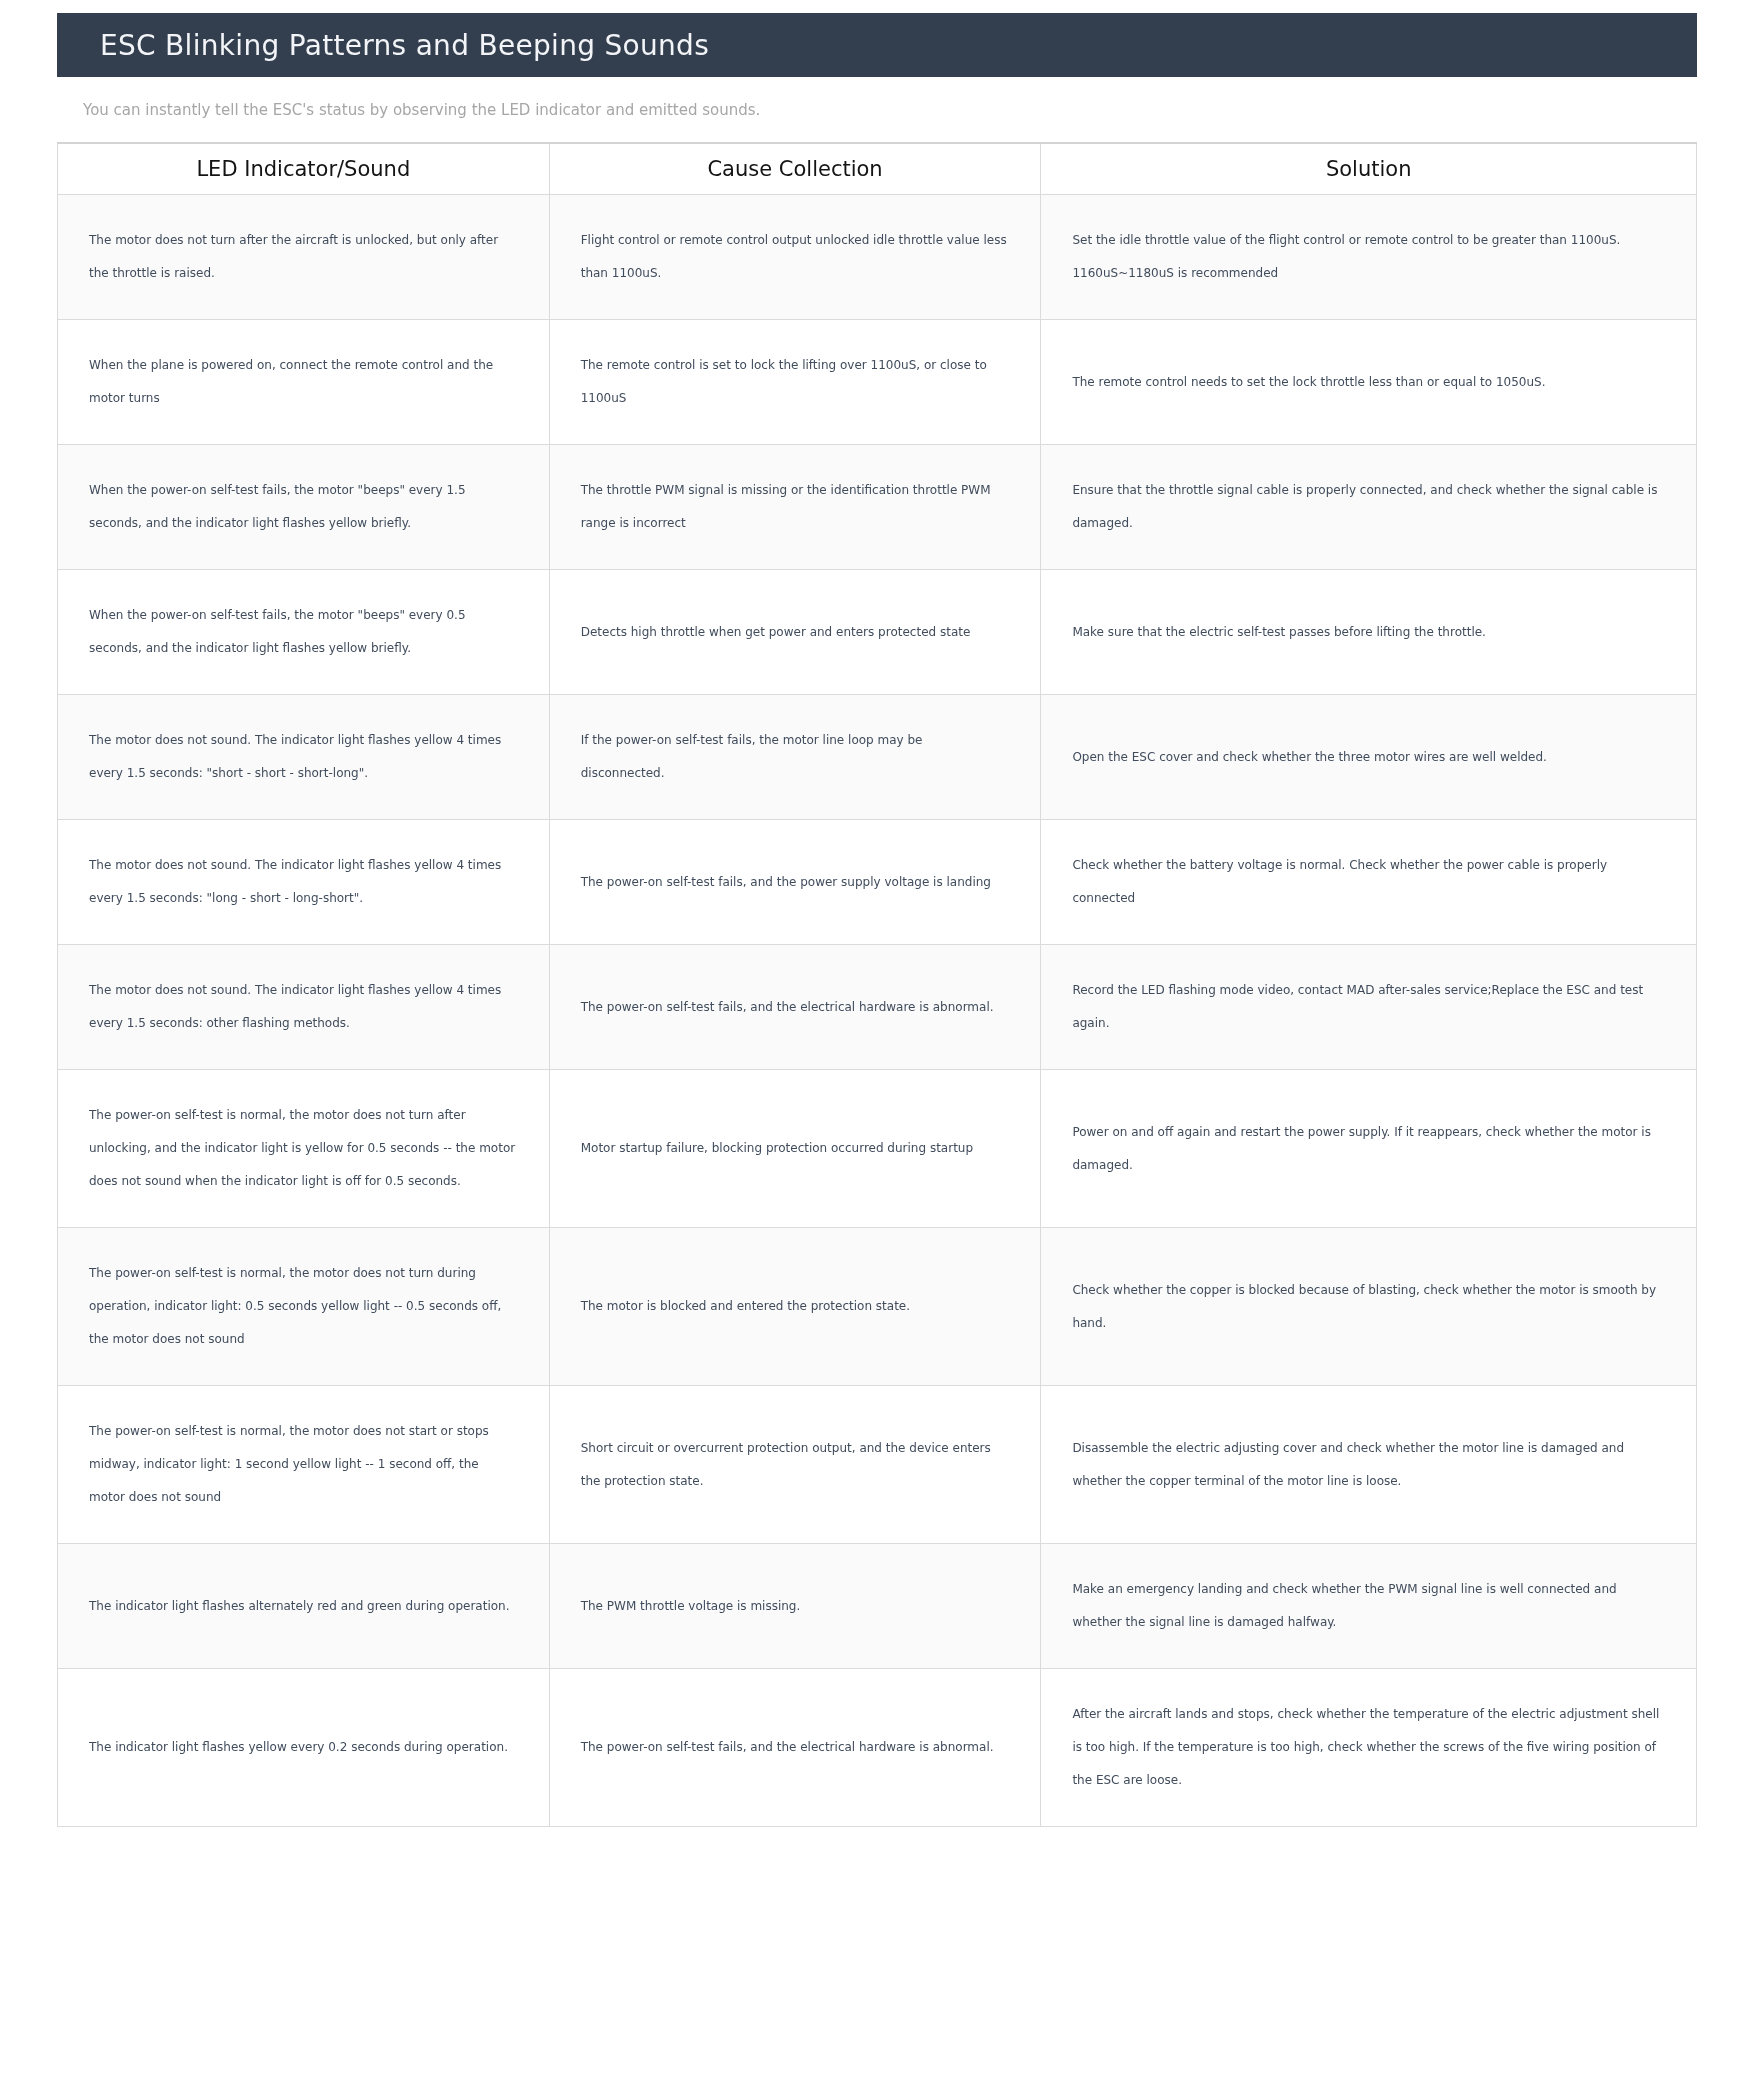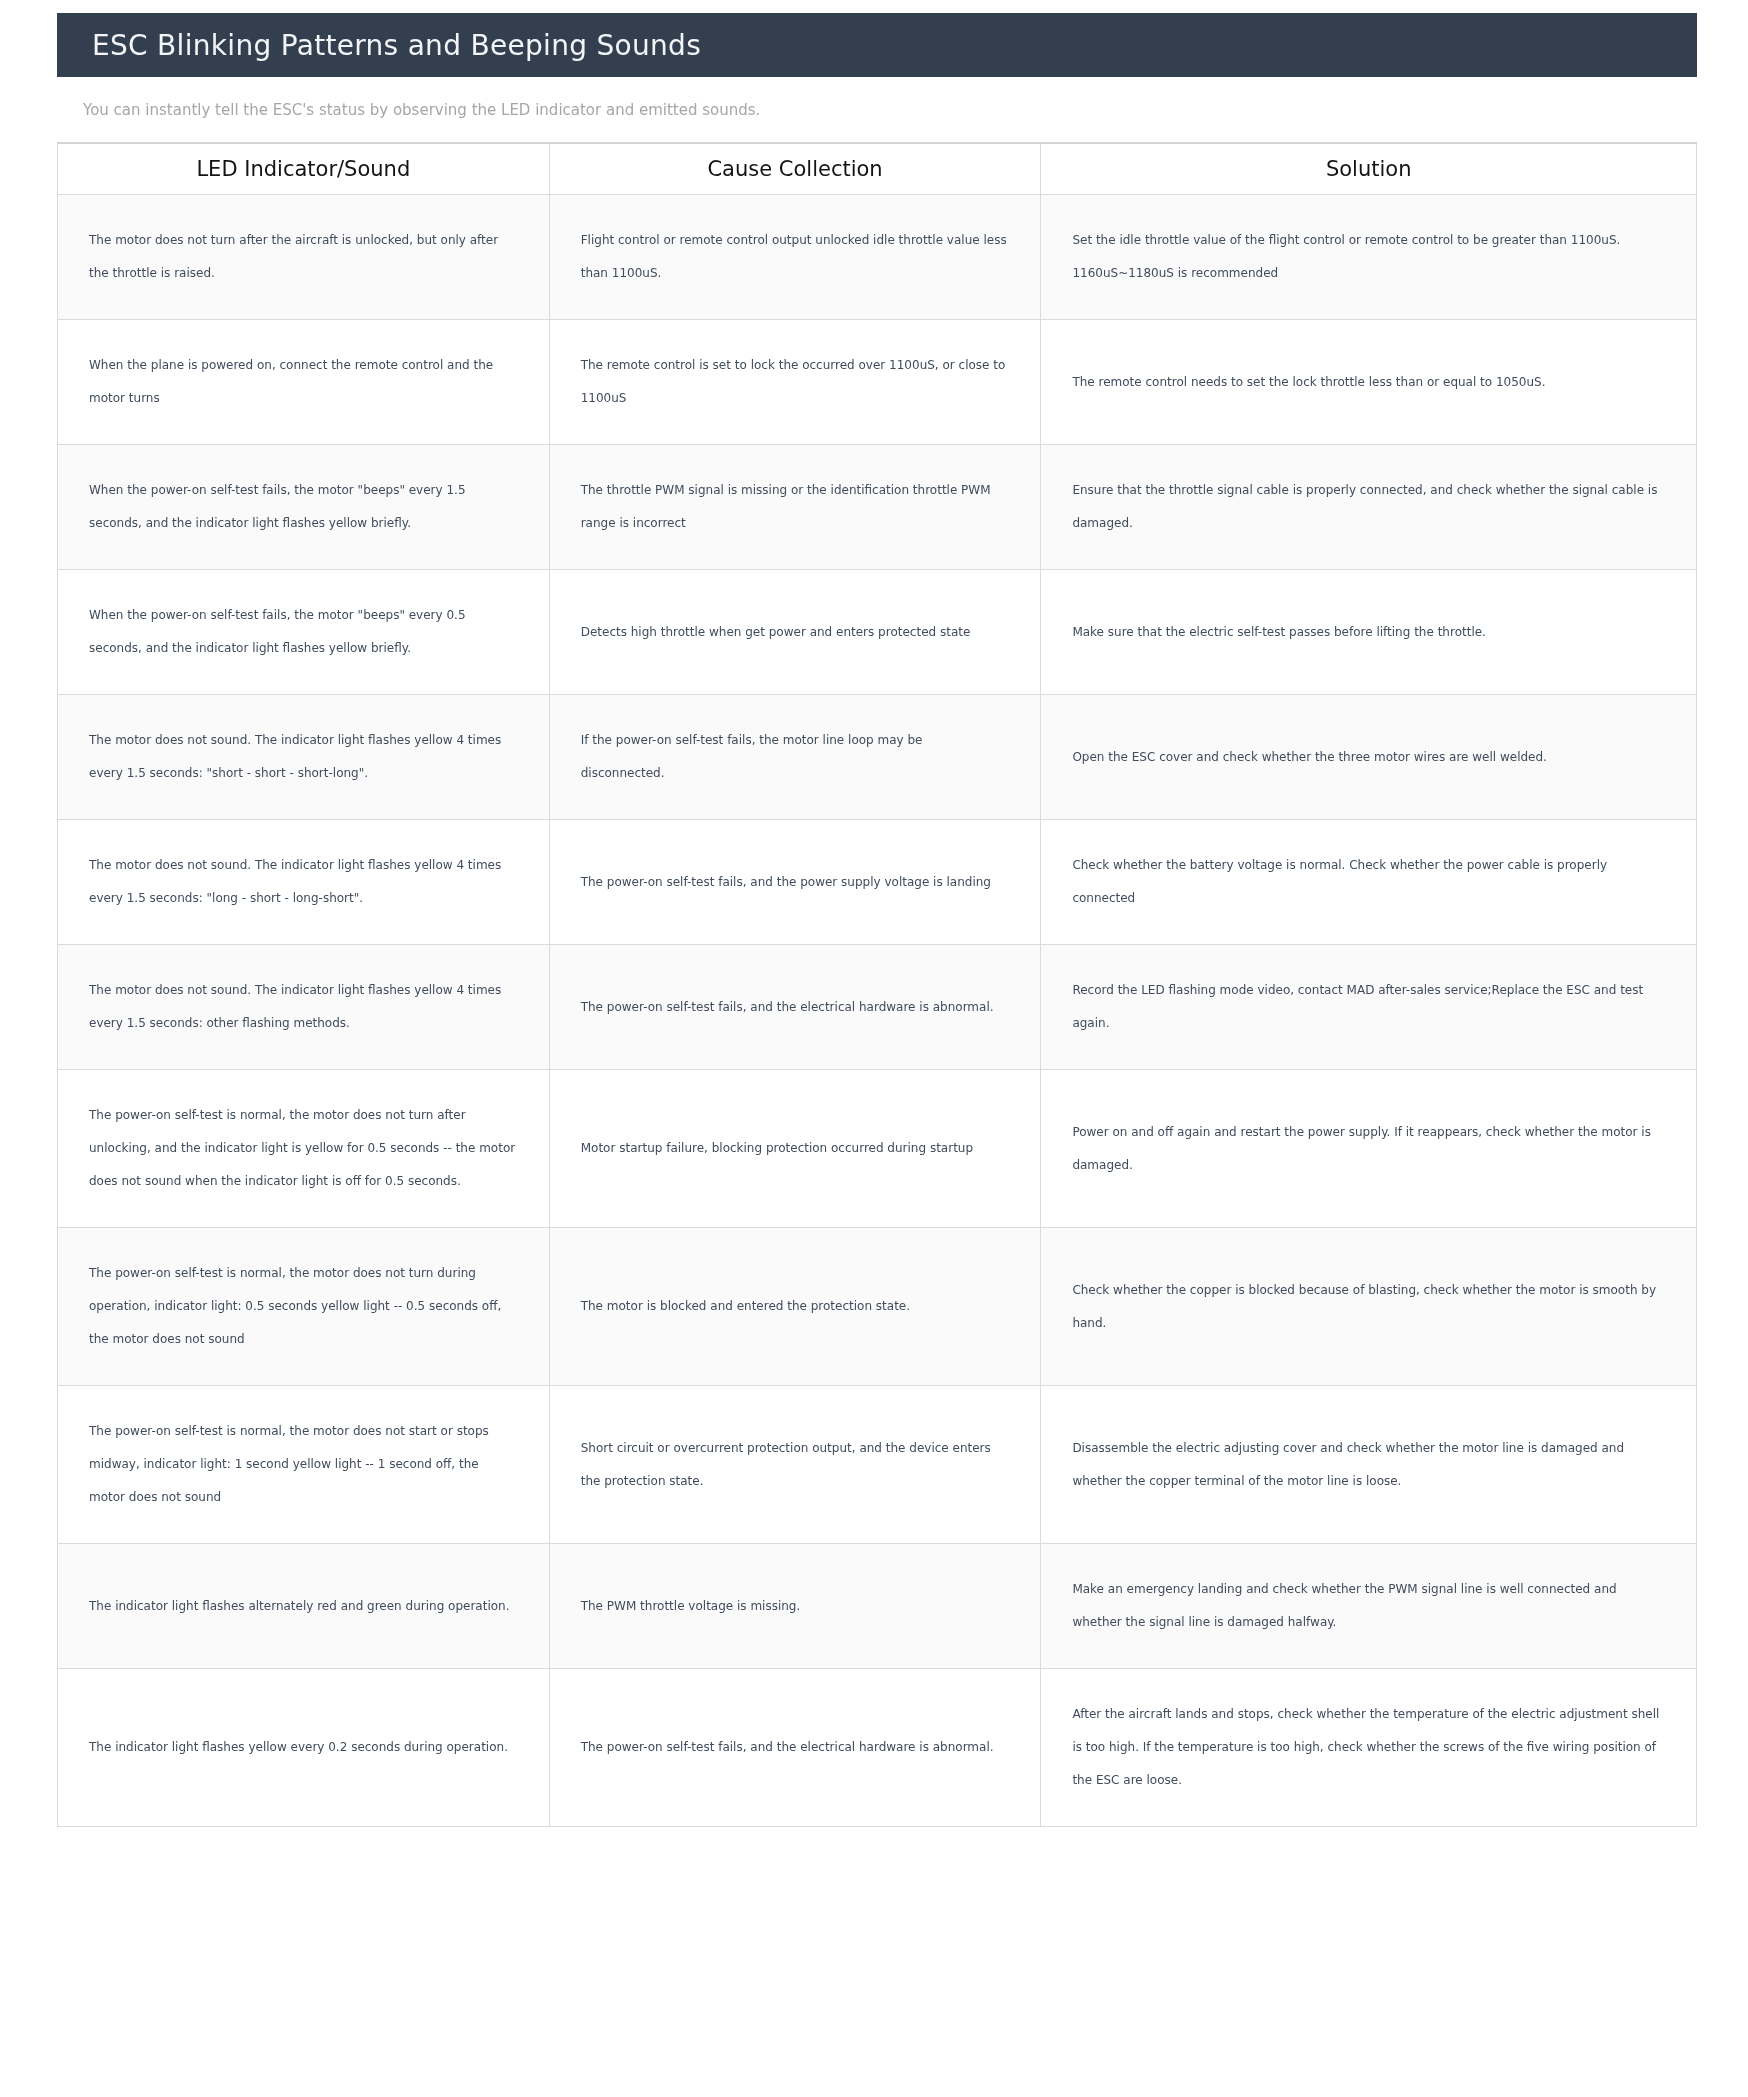--- a/index.html
+++ b/index.html
@@ -27,21 +27,21 @@
     padding: 13.3px 51px 84px 57px;
   }
   .titlebar {
     background: var(--title-bar-bg);
     height: 64px;
     display: flex;
     align-items: center;
     padding: 0 31px;
   }
   .titlebar h1 {
-    margin: 4px;
+    margin: 12px;
     color: var(--title-text);
     font-size: 28px;
     font-weight: 400;
     letter-spacing: 0.3px;
     white-space: nowrap;
   }
   .subtitle {
     color: var(--subtitle-text);
     font-size: 15px;
     line-height: 1.3;
@@ -106,21 +106,21 @@
       </tr>
     </thead>
     <tbody>
         <tr>
           <td>The motor does not turn after the aircraft is unlocked, but only after the throttle is raised.</td>
           <td>Flight control or remote control output unlocked idle throttle value less than 1100uS.</td>
           <td>Set the idle throttle value of the flight control or remote control to be greater than 1100uS. 1160uS~1180uS is recommended</td>
         </tr>
         <tr>
           <td>When the plane is powered on, connect the remote control and the motor turns</td>
-          <td>The remote control is set to lock the occurred over 1100uS, or close to 1100uS</td>
+          <td>The remote control is set to lock the lifting over 1100uS, or close to 1100uS</td>
           <td>The remote control needs to set the lock throttle less than or equal to 1050uS.</td>
         </tr>
         <tr>
           <td>When the power-on self-test fails, the motor "beeps" every 1.5 seconds, and the indicator light flashes yellow briefly.</td>
           <td>The throttle PWM signal is missing or the identification throttle PWM range is incorrect</td>
           <td>Ensure that the throttle signal cable is properly connected, and check whether the signal cable is damaged.</td>
         </tr>
         <tr>
           <td>When the power-on self-test fails, the motor "beeps" every 0.5 seconds, and the indicator light flashes yellow briefly.</td>
           <td>Detects high throttle when get power and enters protected state</td>

